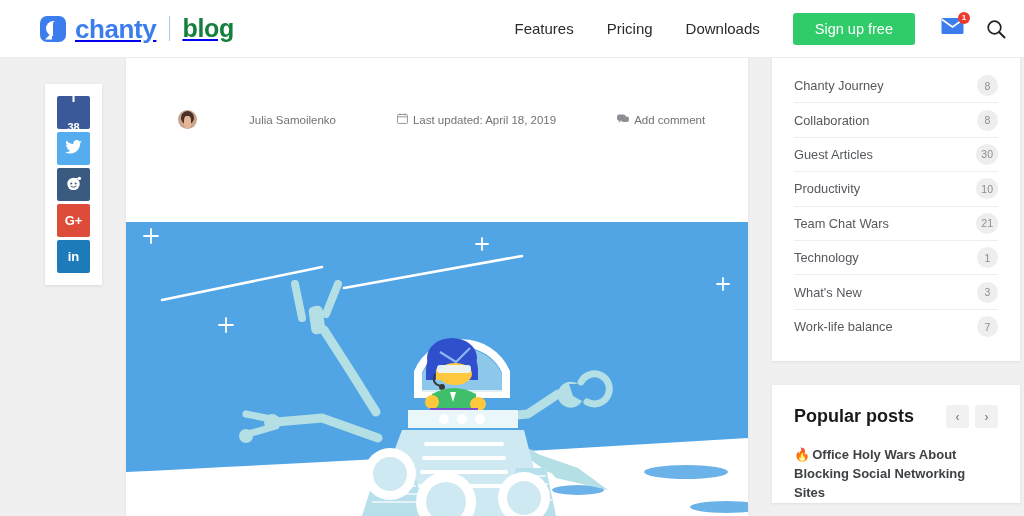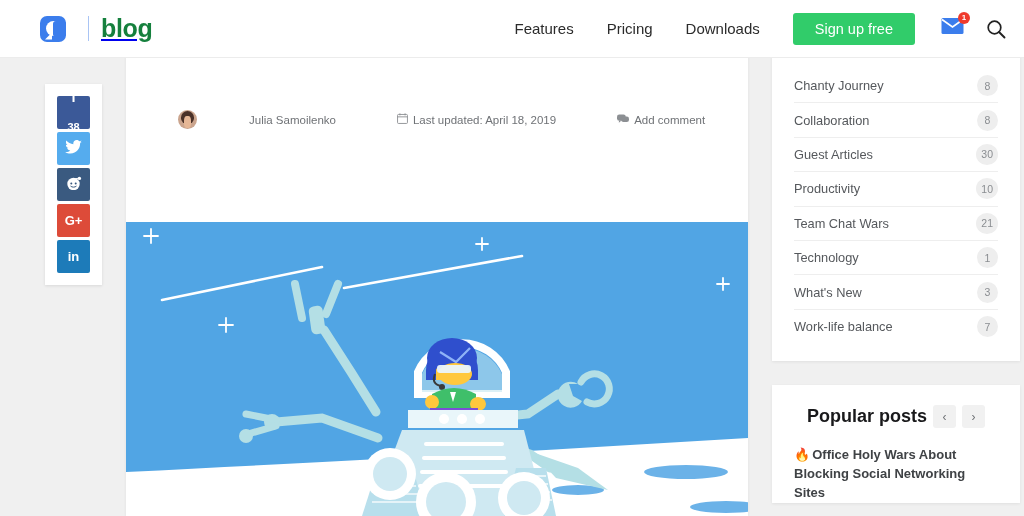--- a/index.html
+++ b/index.html
@@ -164,21 +164,21 @@
   .cat-row:last-child { border-bottom: none; }
   .cat-name { font-size: 12.8px; color: #55585c; }
   .cat-count {
     min-width: 21px; height: 21px; border-radius: 50%;
     background: #eeeeee; color: #8a8d91;
     font-size: 10.5px; display: flex; align-items: center;
     justify-content: center; padding: 0 5px;
   }
   .cat-spacer { height: 17px; }
   .popular-card { margin-top: 24px; padding: 20px 22px 0 22px; }
-  .pop-head { display: flex; align-items: center; justify-content: center; }
+  .pop-head { display: flex; align-items: center; justify-content: space-between; }
   .pop-title { font-size: 18px; font-weight: bold; color: #19191b; }
   .pop-nav { display: flex; }
   .pop-arrow {
     width: 23px; height: 23px; background: #f1f1f1;
     border: none; border-radius: 3px; margin-left: 6px;
     color: #6f7276; font-size: 12px; cursor: pointer;
     display: flex; align-items: center; justify-content: center;
     font-family: inherit;
   }
   .pop-item {
@@ -190,20 +190,21 @@
 </head>
 <body>
 
 <div id="page">
 
   <div class="header">
     <a class="brand" href="#">
       <span class="logo-mark">
           <span class="logo-tail"></span>
         </span>
+      <span class="brand-name">chanty</span>
       <span class="brand-sep"></span>
       <span class="brand-sub">blog</span>
     </a>
 
     <div class="nav">
       <a class="nav-link" href="#">Features</a>
       <a class="nav-link" href="#">Pricing</a>
       <a class="nav-link" href="#">Downloads</a>
       <button class="signup-btn">Sign up free</button>
       <span class="header-icons">

